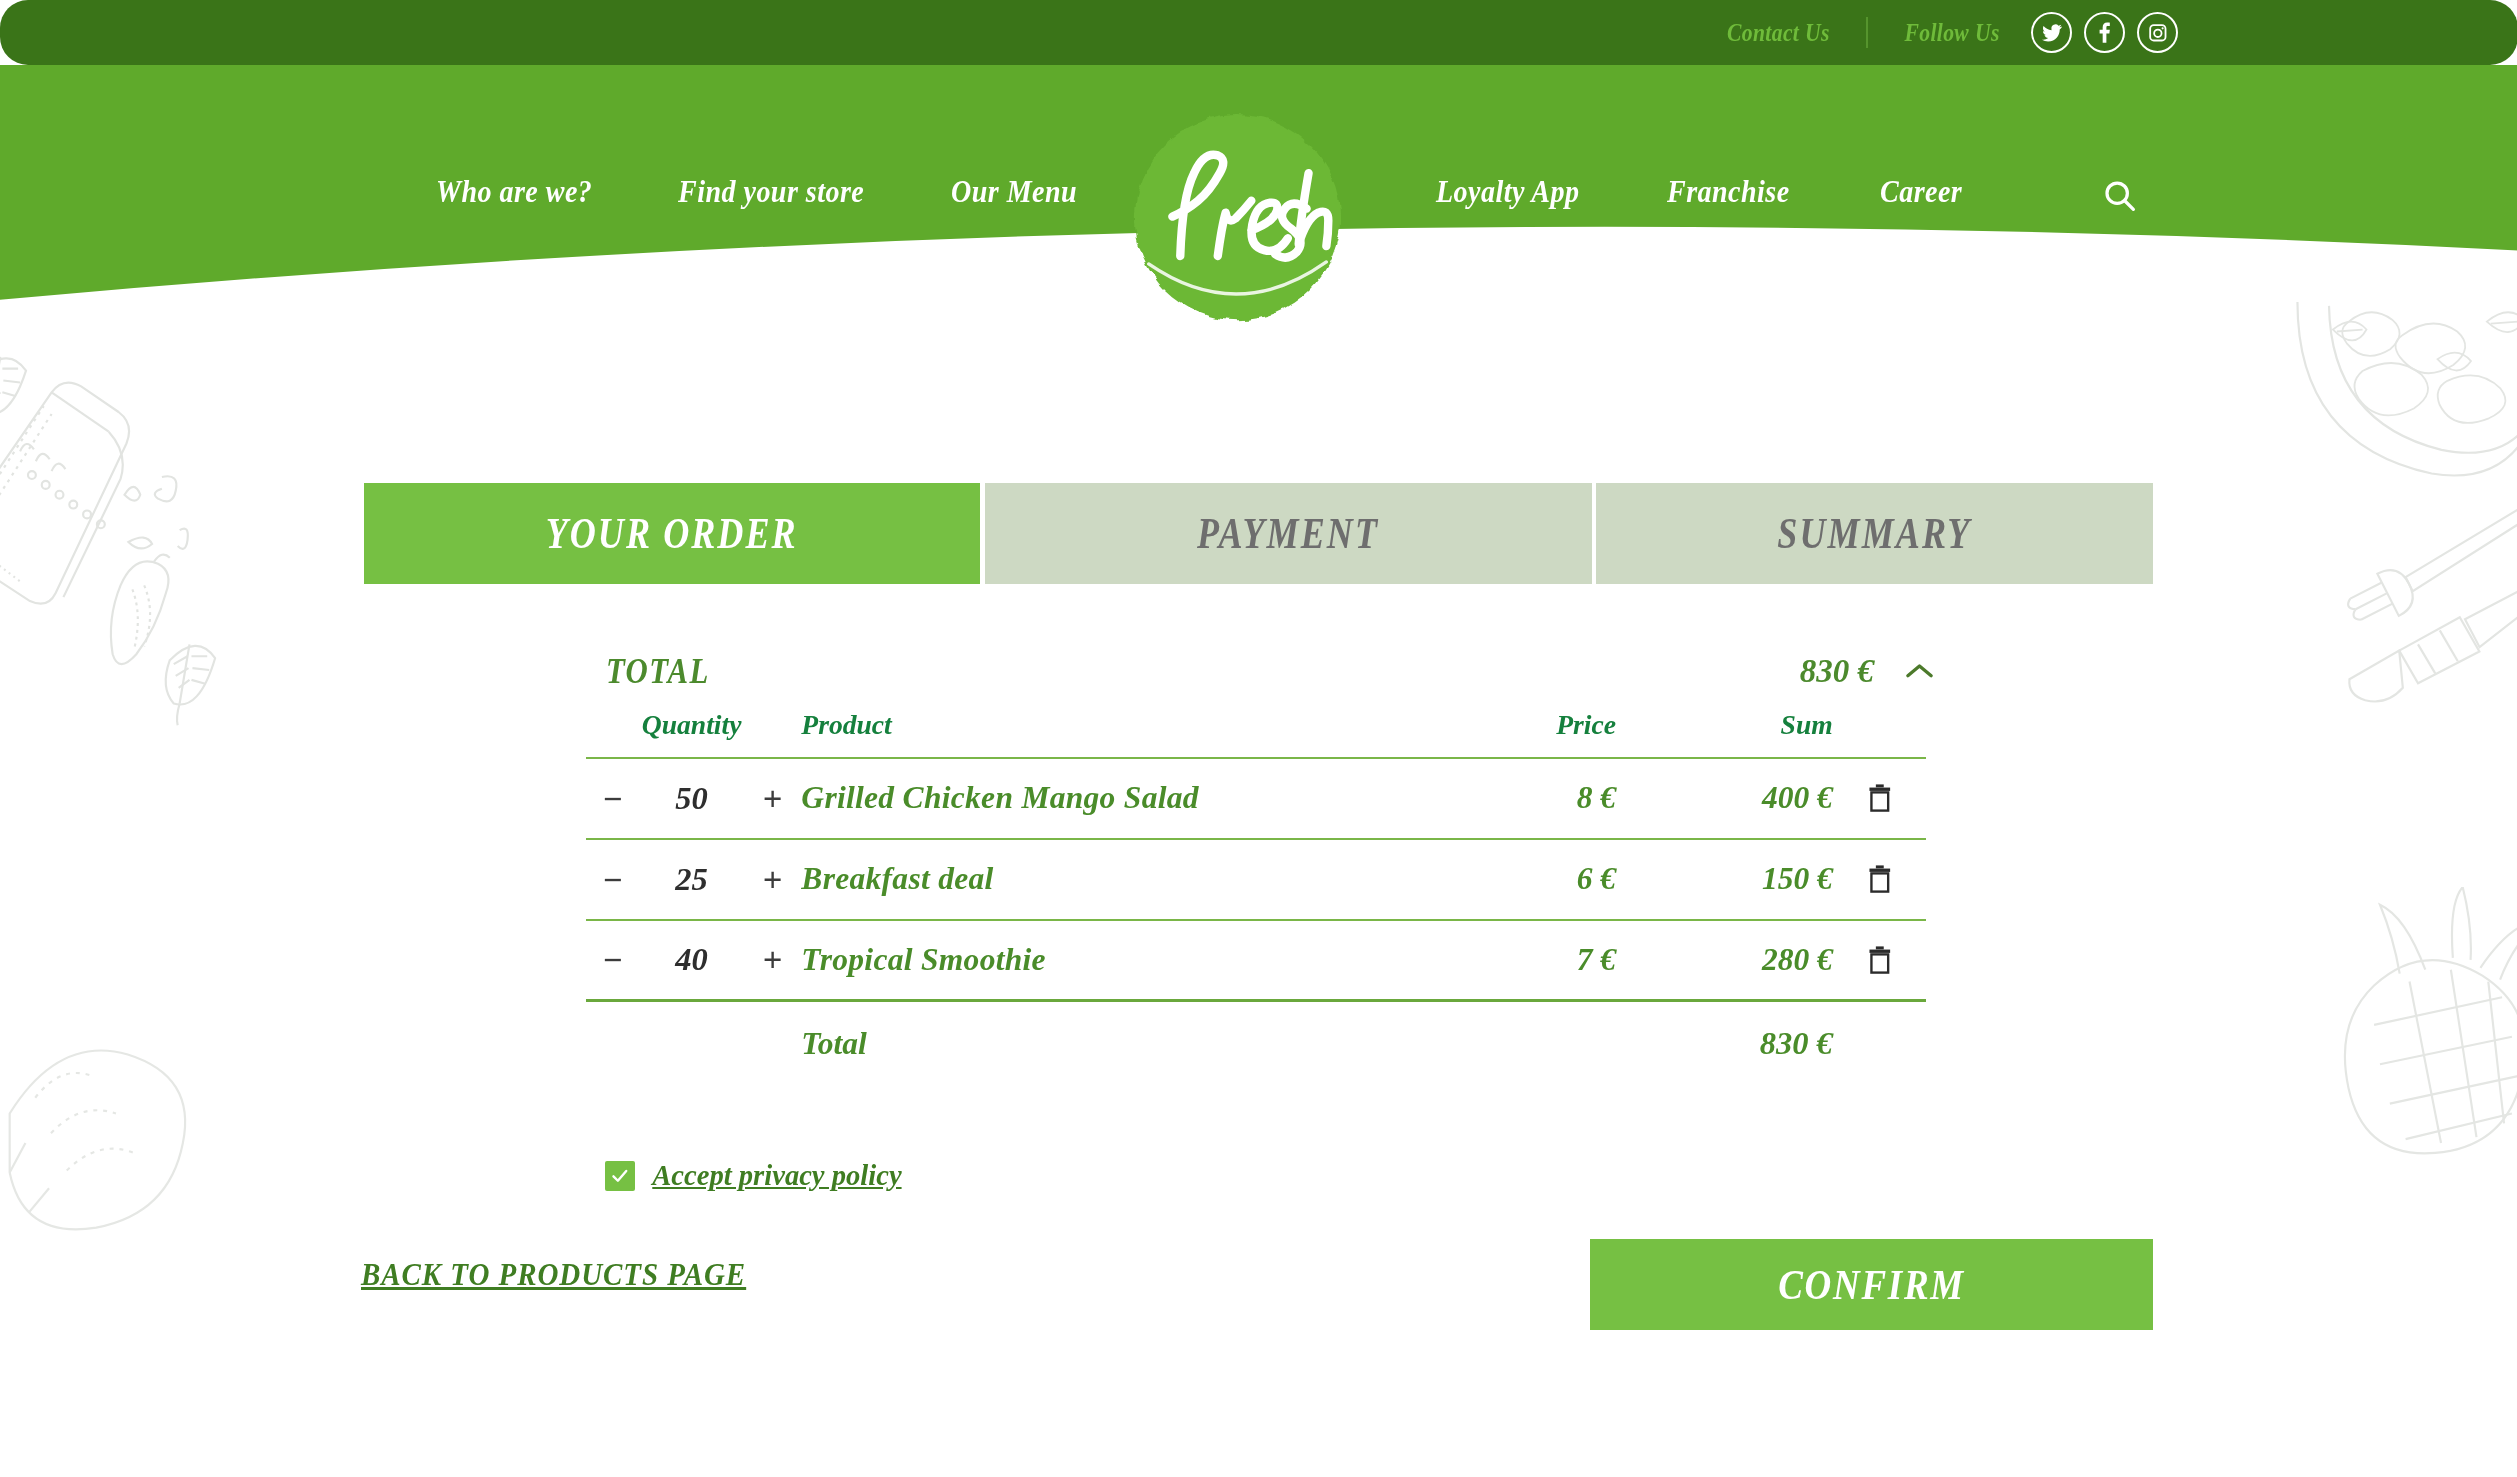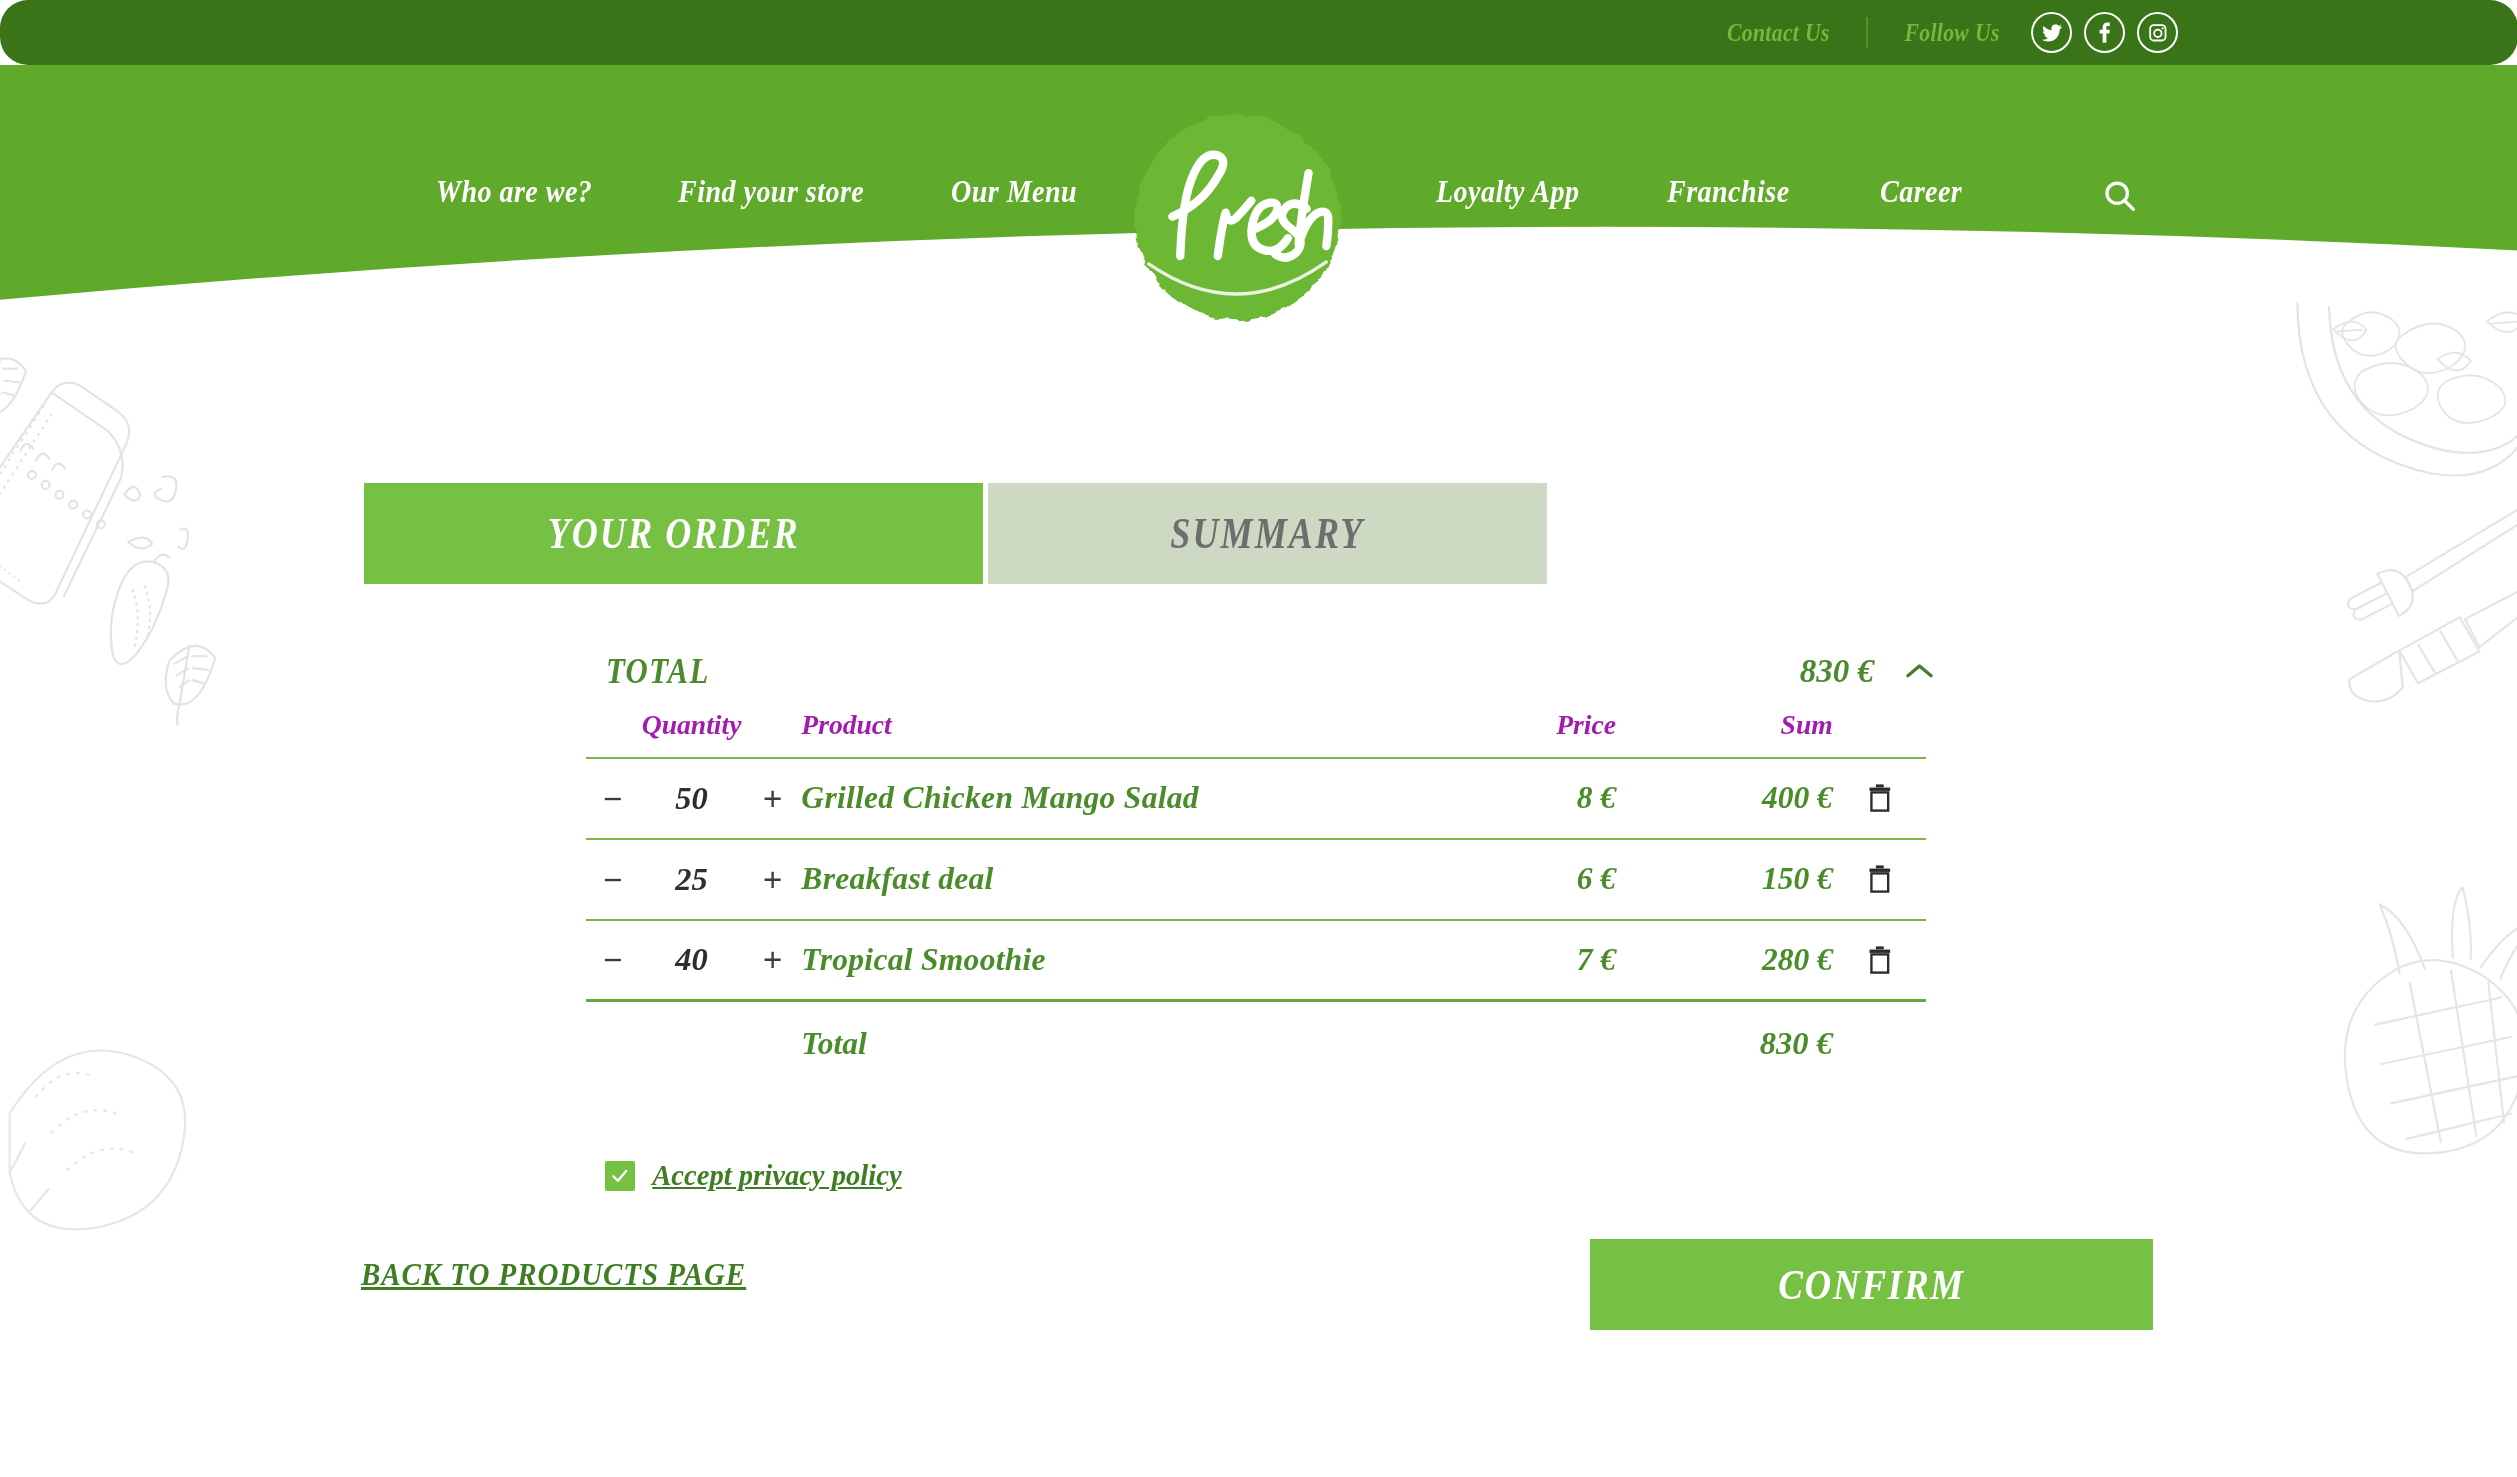--- a/index.html
+++ b/index.html
@@ -118,21 +118,21 @@
   }
   .collapse-btn {
     width: 91px; height: 49px; background: none; border: none; cursor: pointer;
     display: flex; align-items: center; justify-content: center; color: #4c7a2b;
   }
 
   table.order-table { width: 1340px; border-collapse: collapse; margin-left: 0; }
   table.order-table th {
     font-family: "Liberation Serif", serif;
     font-style: italic; font-weight: bold; font-size: 27.6px;
-    color: #a21caf; padding: 5.9px 0 15.8px 0; text-align: left;
+    color: #15803d; padding: 5.9px 0 15.8px 0; text-align: left;
   }
   .col-minus  { width: 51px; }
   .col-qty    { width: 87px; text-align: center !important; }
   .col-plus   { width: 55px; }
   .col-prod   { width: 591px; }
   .col-price  { width: 187px; text-align: right !important; }
   .col-sum    { width: 207px; text-align: right !important; }
   .col-del    { width: 89px; }
 
   table.order-table td {
@@ -386,20 +386,23 @@
       <path d="M186 104 q-14 -10 -22 0 q-8 10 6 20 q16 12 6 24 q-10 10 -22 2"></path>
 
       <path d="M188 68 q-8 46 -10 72 q8 -26 20 -32 q10 -4 10 8 q0 14 -2 26"></path>
     </g>
   </svg>
 </div>
 
 <div class="tabs">
   <div class="tab tab-1">
     <span class="tab-label">YOUR ORDER</span>
+  </div>
+  <div class="tab tab-2">
+    <span class="tab-label">PAYMENT</span>
   </div>
   <div class="tab tab-3">
     <span class="tab-label">SUMMARY</span>
   </div>
 </div>
 
 <div class="order-panel">
 
   <div class="total-row">
     <span class="total-label">TOTAL</span>

